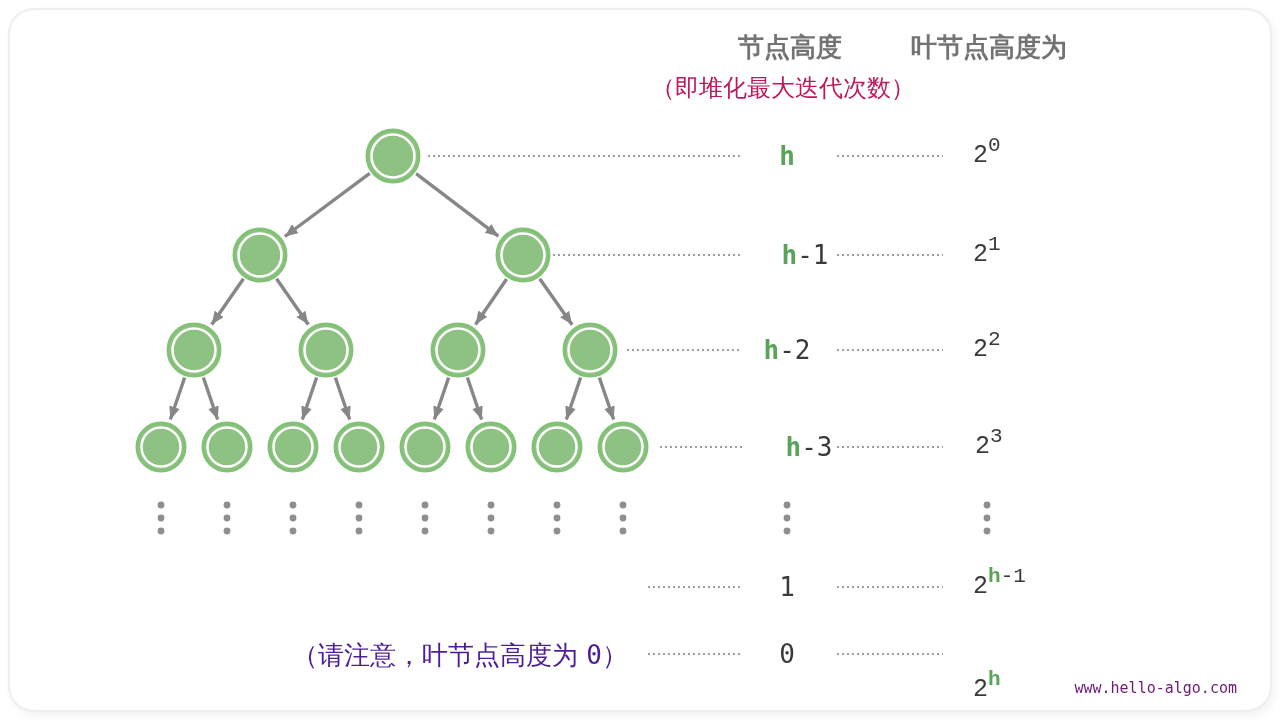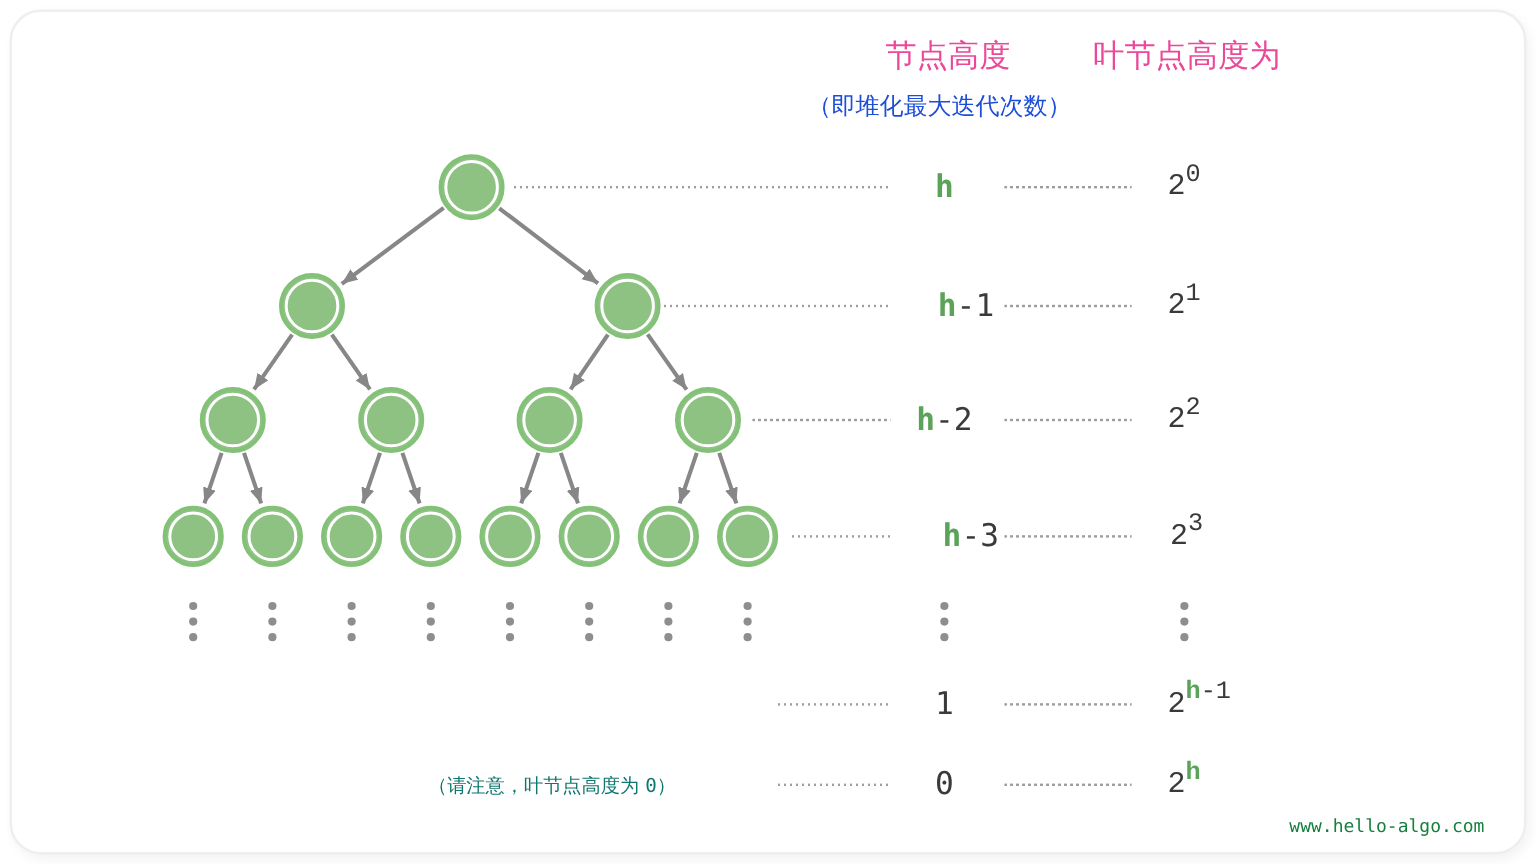--- a/index.html
+++ b/index.html
@@ -2,31 +2,31 @@
 <html><head>
 <meta charset="utf-8">
 <style>
   *{margin:0;padding:0;box-sizing:border-box}
   html,body{width:1280px;height:720px}
   body{position:relative;background:#ffffff;font-family:"DejaVu Sans",sans-serif;overflow:hidden}
   .card{position:absolute;inset:8px;border-radius:26px;border:2px solid #eeeeee;
         box-shadow:3px 4px 10px rgba(0,0,0,.05);background:#ffffff}
   .abs{position:absolute}
   .ctr{transform:translateX(-50%)}
-  .col-title{font-size:26px;font-weight:normal;color:#ec4899;white-space:nowrap;line-height:30px}
-  .col-sub{font-size:20px;color:#1d4ed8;white-space:nowrap;line-height:28px}
+  .col-title{font-size:26px;font-weight:bold;color:#737373;white-space:nowrap;line-height:30px}
+  .col-sub{font-size:24px;color:#be185d;white-space:nowrap;line-height:28px}
   .mono{font-family:"DejaVu Sans Mono",monospace}
   .hlabel{font-family:"DejaVu Sans Mono",monospace;font-size:26px;line-height:30px;color:#3a3a3a;white-space:nowrap}
   .clabel{font-family:Liberation Mono, monospace;font-size:25px;line-height:30px;color:#3a3a3a;white-space:nowrap}
   .clabel sup{font-size:21px;line-height:0;position:relative;top:-2px}
   .green{color:#5aa358;font-weight:bold}
   .dotline{position:absolute;height:2px;
            background-image:repeating-linear-gradient(90deg,#9e9e9e 0 2px,transparent 2px 5px)}
-  .note{font-size:16px;color:#0f766e;white-space:nowrap;line-height:28px}
-  .watermark{font-family:"DejaVu Sans Mono",monospace;font-size:15px;color:#15803d;white-space:nowrap}
+  .note{font-size:26px;color:#4c1d95;white-space:nowrap;line-height:28px}
+  .watermark{font-family:"DejaVu Sans Mono",monospace;font-size:15px;color:#701a75;white-space:nowrap}
   svg{position:absolute;left:0;top:0}
 </style>
 </head>
 <body>
 
 <div class="card"></div>
 
 <svg id="tree-svg" width="1280" height="720" viewBox="0 0 1280 720">
     <defs>
       <marker id="ah" markerUnits="userSpaceOnUse" markerWidth="14" markerHeight="12" refX="13" refY="5.5" orient="auto">
@@ -135,15 +135,15 @@
 
 <div class="dotline" style="left:648px;top:586px;width:95px"></div>
 <div class="abs ctr hlabel" style="left:787px;top:572px"><span class="green"></span><span>1</span></div>
 <div class="dotline" style="left:837px;top:586px;width:106px"></div>
 <div class="abs clabel" style="left:973px;top:572px"><span>2</span><sup><span class="green">h</span><span>-1</span></sup></div>
 
 <div class="abs ctr note" style="left:460px;top:641px"><span>（请注意，叶节点高度为 </span><span class="mono">0</span><span>）</span></div>
 <div class="dotline" style="left:648px;top:653px;width:95px"></div>
 <div class="abs ctr hlabel" style="left:787px;top:639px"><span class="green"></span><span>0</span></div>
 <div class="dotline" style="left:837px;top:653px;width:106px"></div>
-<div class="abs clabel" style="left:973px;top:639px"><span>2</span><sup><span class="green">h</span><span></span></sup></div>
+<div class="abs clabel" style="left:973px;top:675px"><span>2</span><sup><span class="green">h</span><span></span></sup></div>
 
 <div class="abs watermark" style="right:43px;top:679px">www.hello-algo.com</div>
 
 </body></html>

